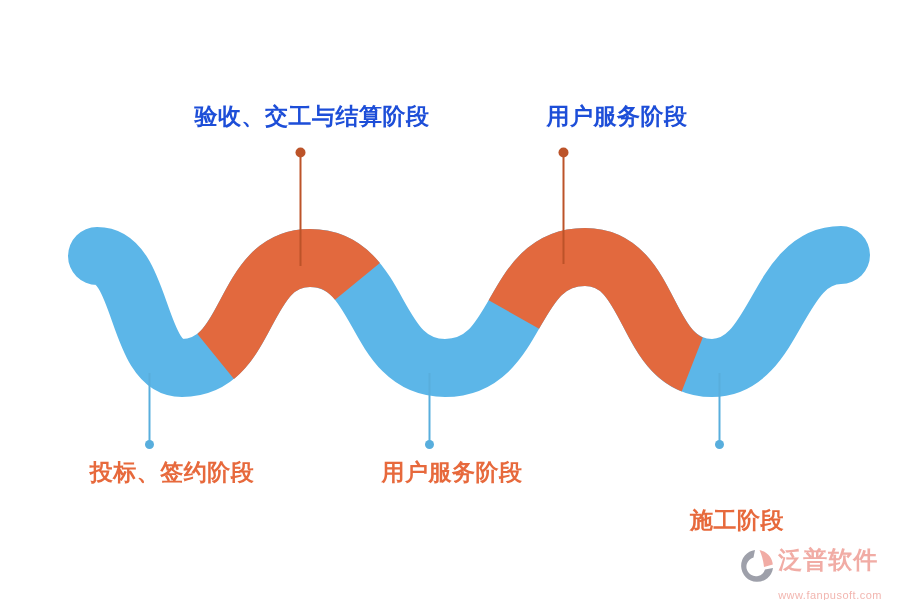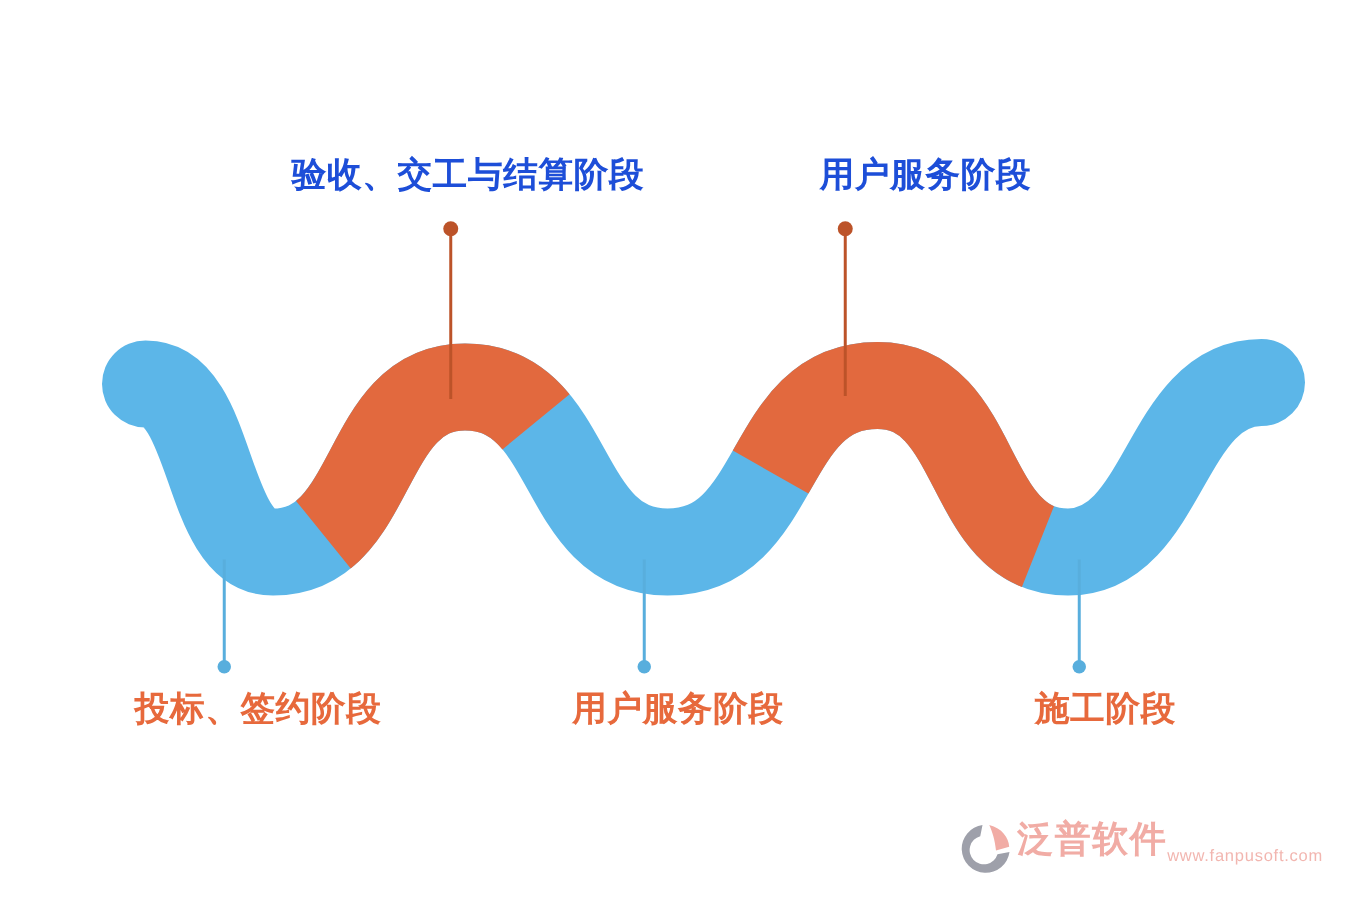--- a/index.html
+++ b/index.html
@@ -10,21 +10,21 @@
   .stage-label{
     position:absolute;transform:translateX(-50%);white-space:nowrap;
     font-size:23px;font-weight:bold;letter-spacing:0.5px;
   }
   .stage-label.top{color:#1d4ed8;top:101px;}
   .stage-label.bottom{color:#e7693c;top:457px;}
   .wave-svg{position:absolute;left:0;top:0;}
   .watermark{
     position:absolute;right:18px;top:548px;display:flex;align-items:flex-start;gap:2px;
   }
-  .wm-text{display:flex;flex-direction:row;align-items:flex-start;line-height:1;}
+  .wm-text{display:flex;flex-direction:column;align-items:flex-start;line-height:1;}
   .wm-brand{font-size:24px;font-weight:bold;color:#f1aca5;letter-spacing:1px;}
   .wm-url{font-size:11px;color:#f2b6b0;margin-top:18px;letter-spacing:0.5px;}
 </style>
 </head>
 <body>
 
 <div class="canvas">
 
   <svg class="wave-svg" width="900" height="600" viewBox="0 0 900 600">
 
@@ -60,21 +60,21 @@
   </svg>
 
   <div class="stage-label bottom" style="left:172px;">投标、签约阶段</div>
 
   <div class="stage-label top" style="left:312px;">验收、交工与结算阶段</div>
 
   <div class="stage-label bottom" style="left:452px;">用户服务阶段</div>
 
   <div class="stage-label top" style="left:617px;">用户服务阶段</div>
 
-  <div class="stage-label bottom" style="left:737px;">施工阶段</div>
+  <div class="stage-label bottom" style="left:737px;margin-top:48px;">施工阶段</div>
 
   <div class="watermark">
     <svg width="36" height="36" viewBox="0 0 36 36">
       <path d="M15 2 A16 16 0 1 0 33 20 L25 21.5 A9.5 9.5 0 1 1 13.5 9.5 Z" fill="#9ea0aa"></path>
       <path d="M19.5 2 C28 4 32.5 10.5 32.8 16.5 L24 19 C23.3 12 21.5 6.5 19.5 2 Z" fill="#f1aca5"></path>
     </svg>
     <div class="wm-text">
       <span class="wm-brand">泛普软件</span>
       <span class="wm-url">www.fanpusoft.com</span>
     </div>

